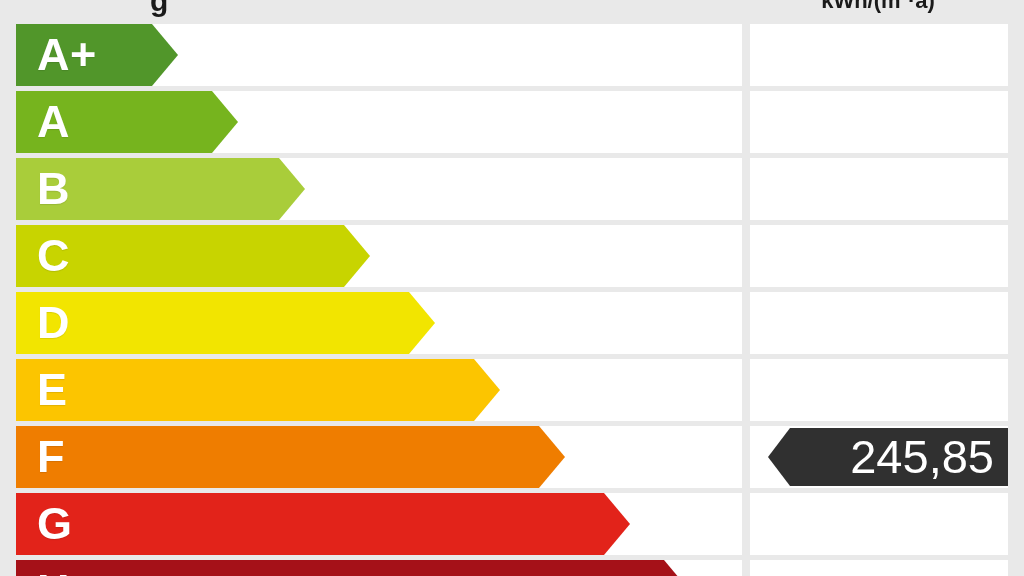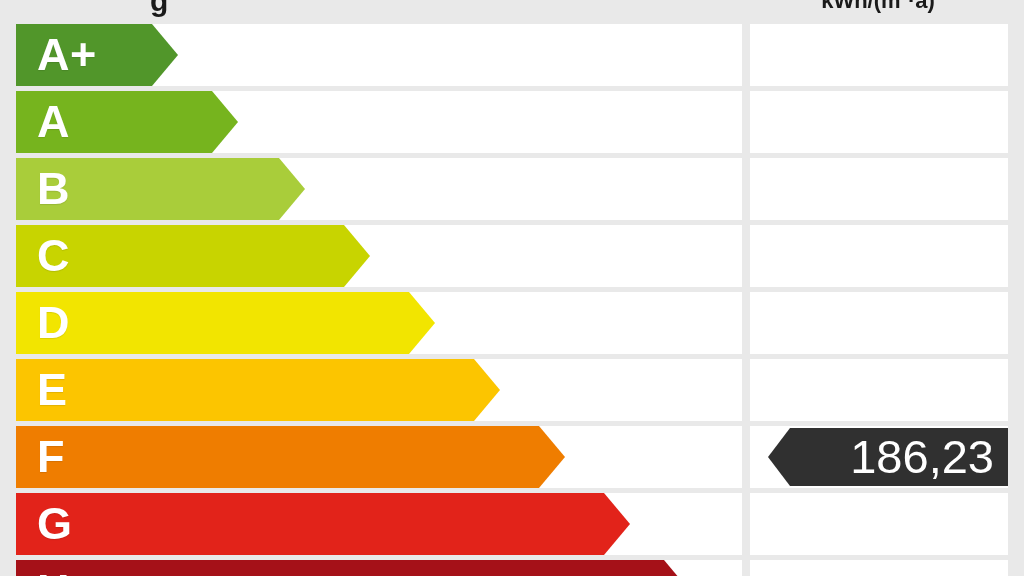--- a/index.html
+++ b/index.html
@@ -174,21 +174,21 @@
       <div class="cell-left"></div>
       <div class="cell-right"></div>
       <div class="band" style="width: 484px; background: rgb(252, 197, 0);"></div>
       <div class="band-label">E</div>
     </div>
     <div class="row" style="top: 426px;">
       <div class="cell-left"></div>
       <div class="cell-right"></div>
       <div class="band" style="width: 549px; background: rgb(239, 125, 0);"></div>
       <div class="band-label">F</div>
-      <div class="value-badge" style="background: rgb(48, 48, 48); color: rgb(255, 255, 255);">186,23</div>
+      <div class="value-badge" style="background: rgb(48, 48, 48); color: rgb(255, 255, 255);">245,85</div>
     </div>
     <div class="row" style="top: 493px;">
       <div class="cell-left"></div>
       <div class="cell-right"></div>
       <div class="band" style="width: 614px; background: rgb(226, 35, 26);"></div>
       <div class="band-label">G</div>
     </div>
     <div class="row" style="top: 560px;">
       <div class="cell-left"></div>
       <div class="cell-right"></div>

